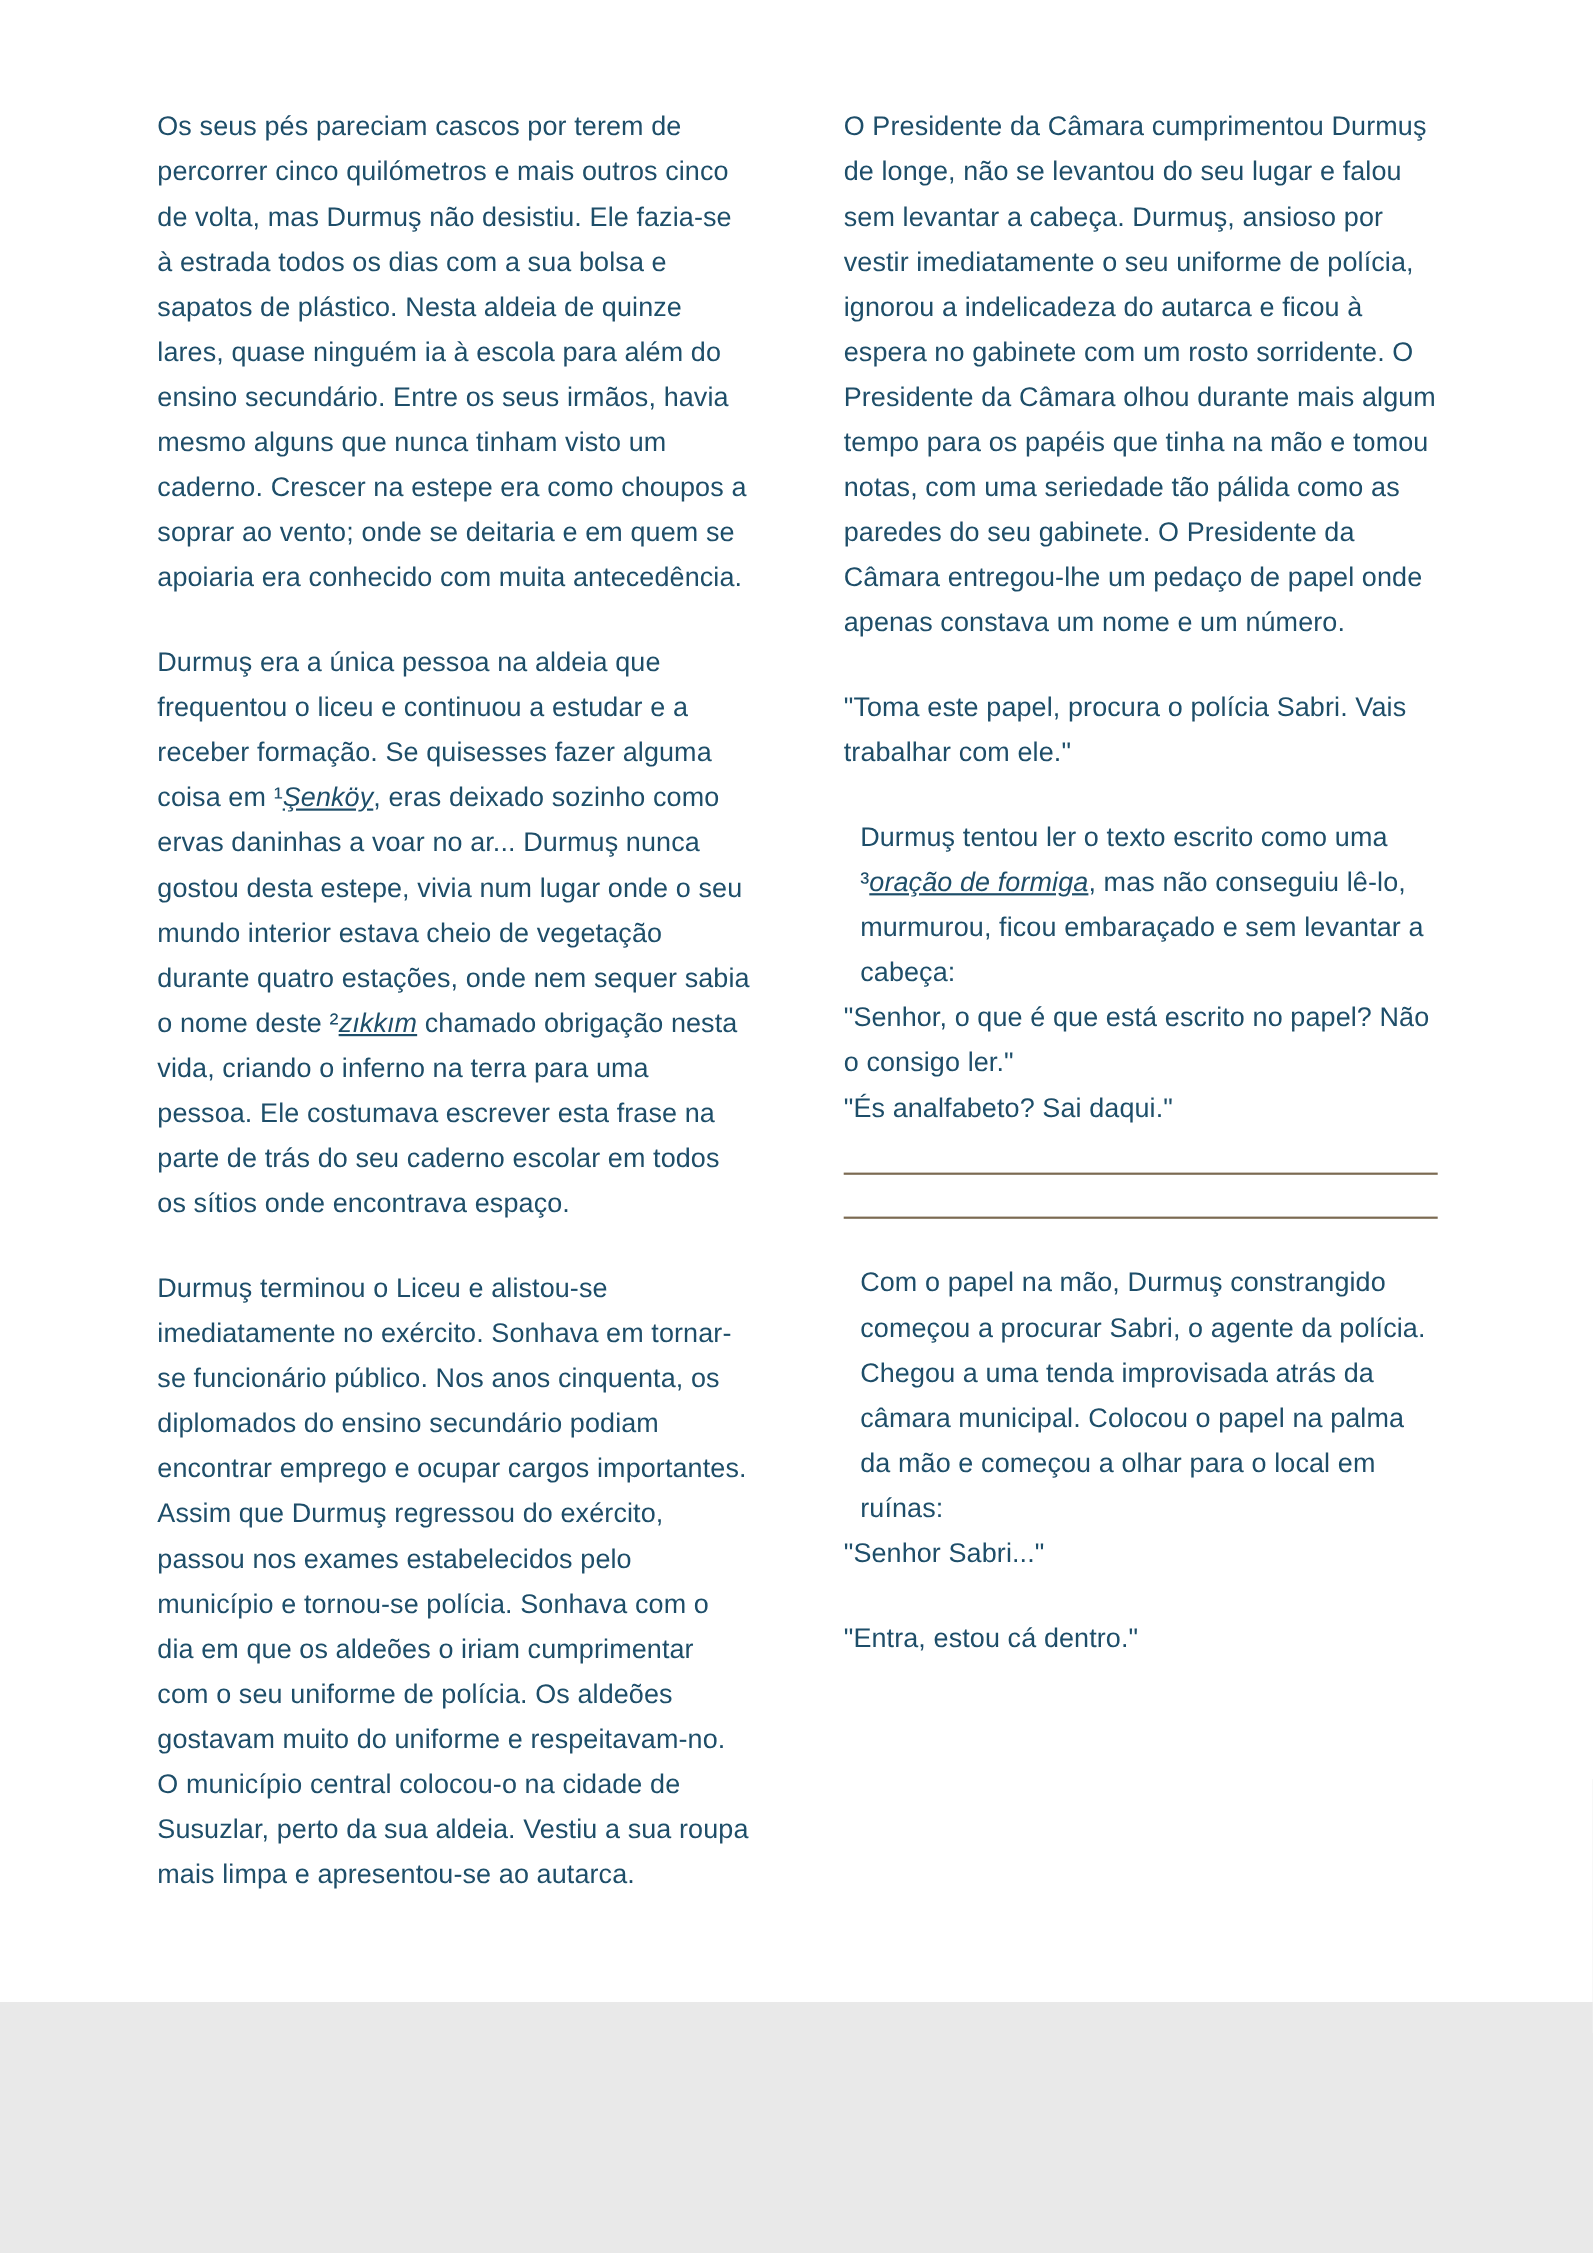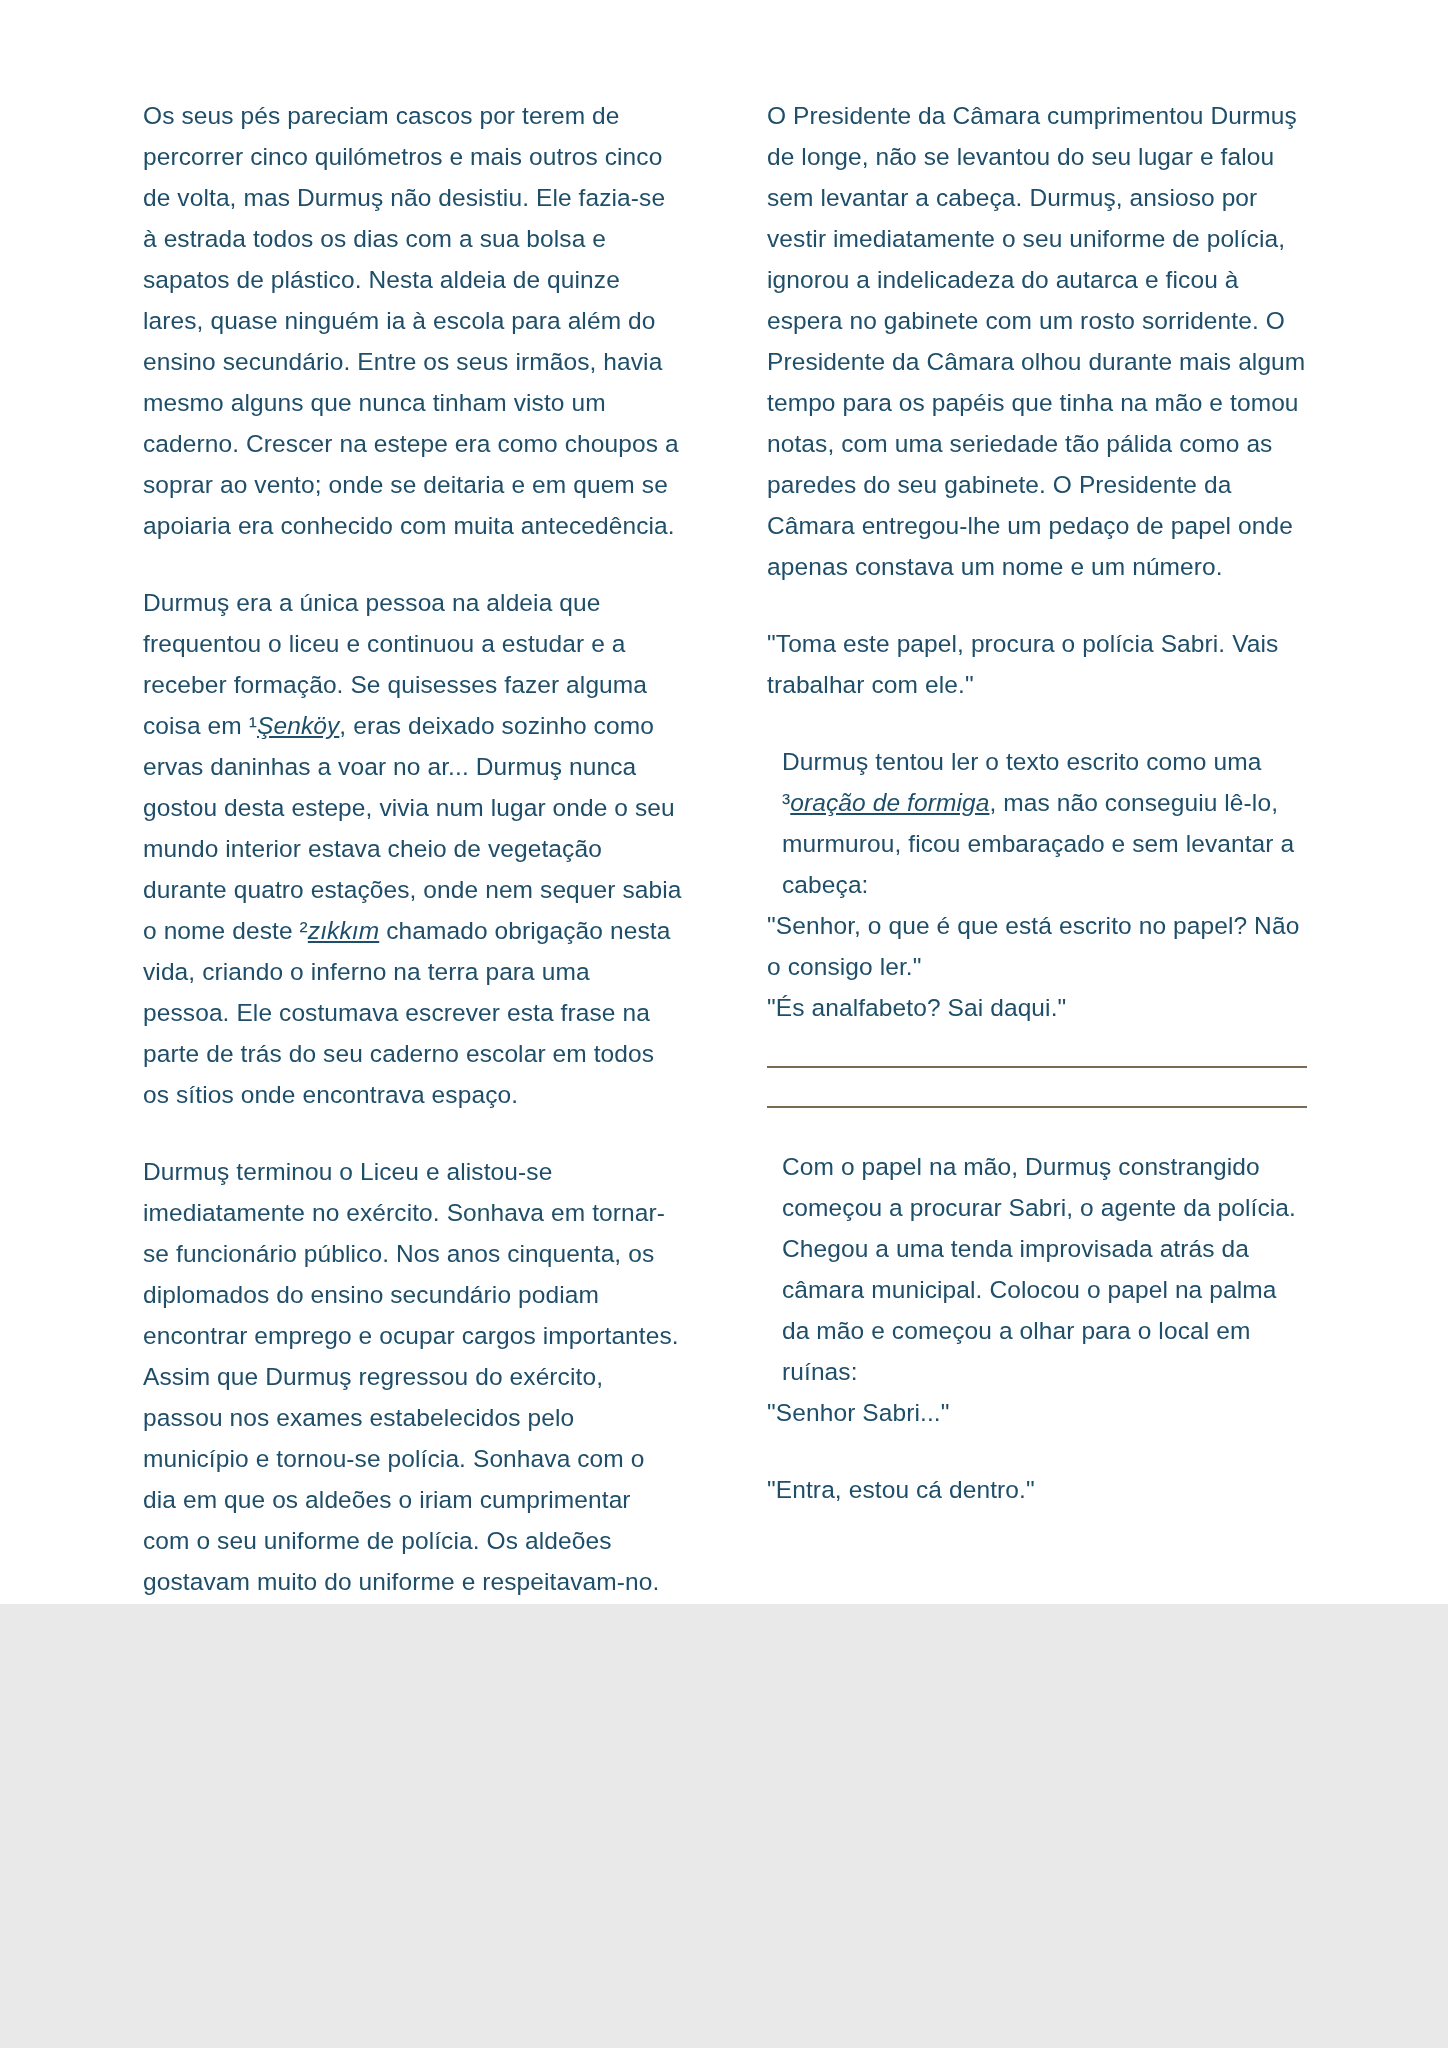--- a/index.html
+++ b/index.html
@@ -1,18 +1,18 @@
 <!DOCTYPE html>
 <html><head>
 <meta charset="utf-8">
 <style>
   html,body{margin:0;padding:0;background:#e9e9e9;}
   .page{
     position:relative;
-    width:1448px;height:1604px;
+    width:1448px;height:1820px;
     background:#ffffff;
     font-family:"Liberation Sans","DejaVu Sans",sans-serif;
     color:#1e4e69;
     overflow:hidden;
     margin:0 auto;
   }
   .content{
     position:absolute;
     left:143px;top:95px;
     width:1164px;

